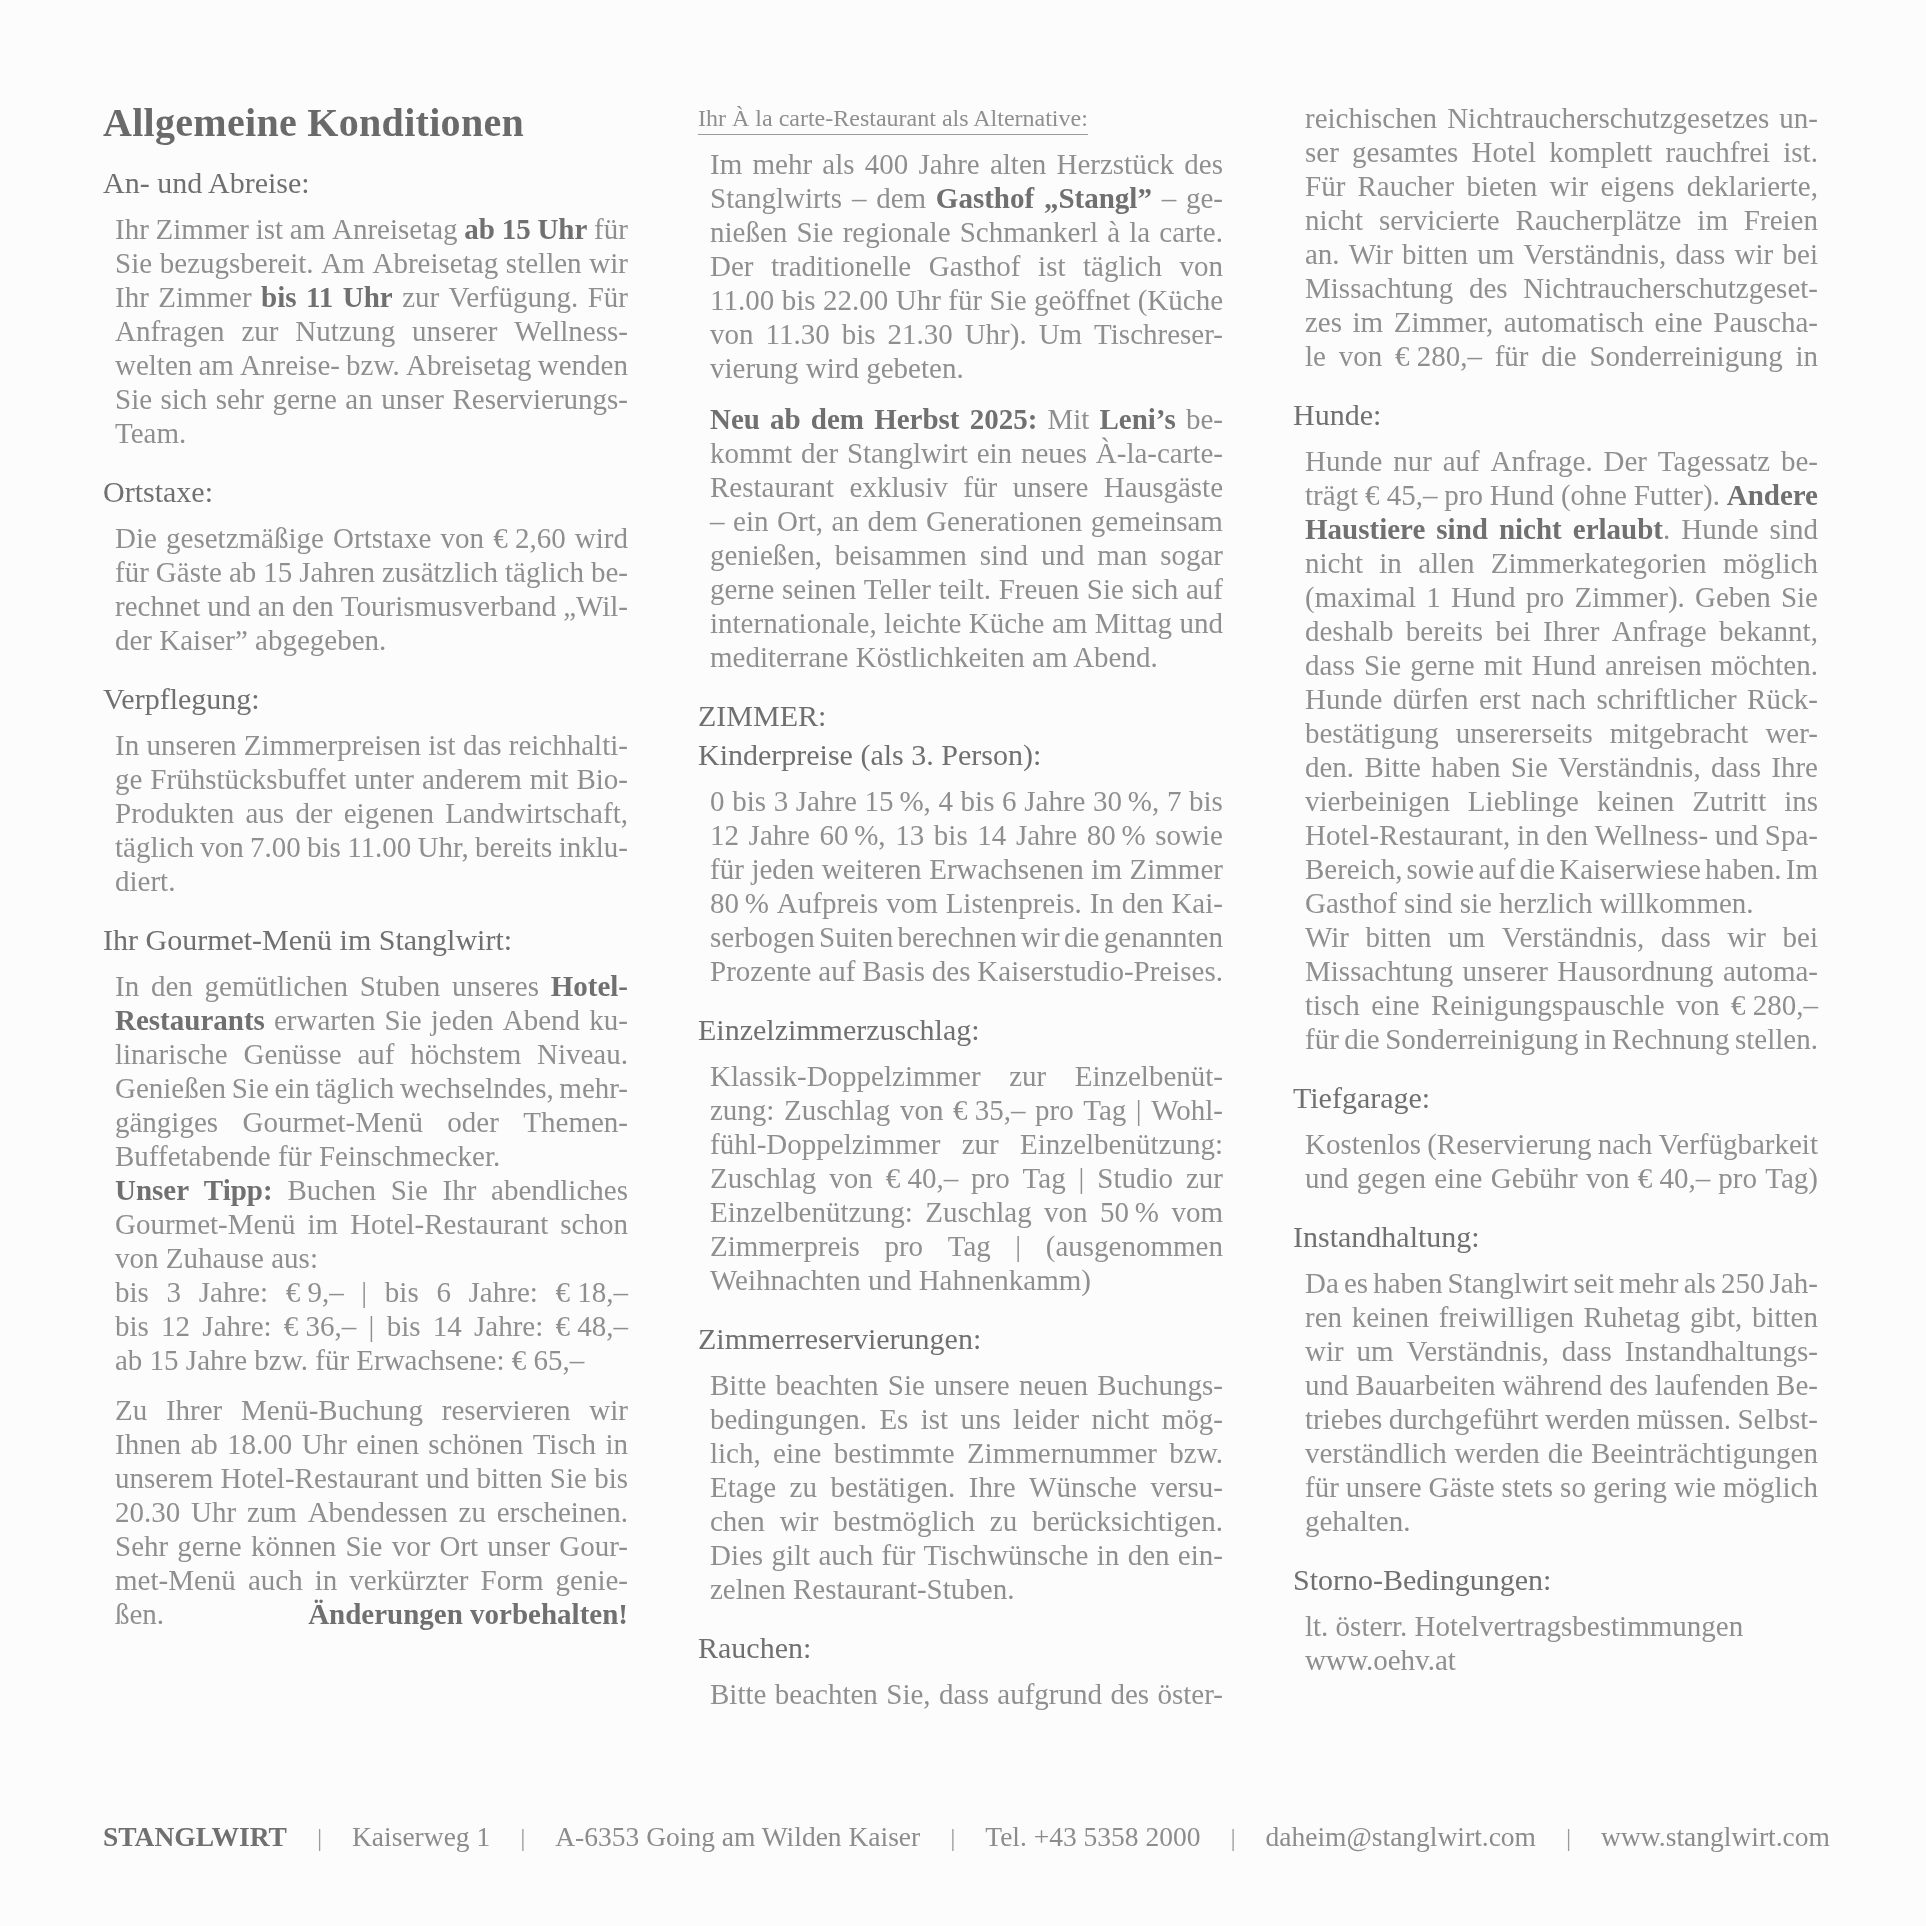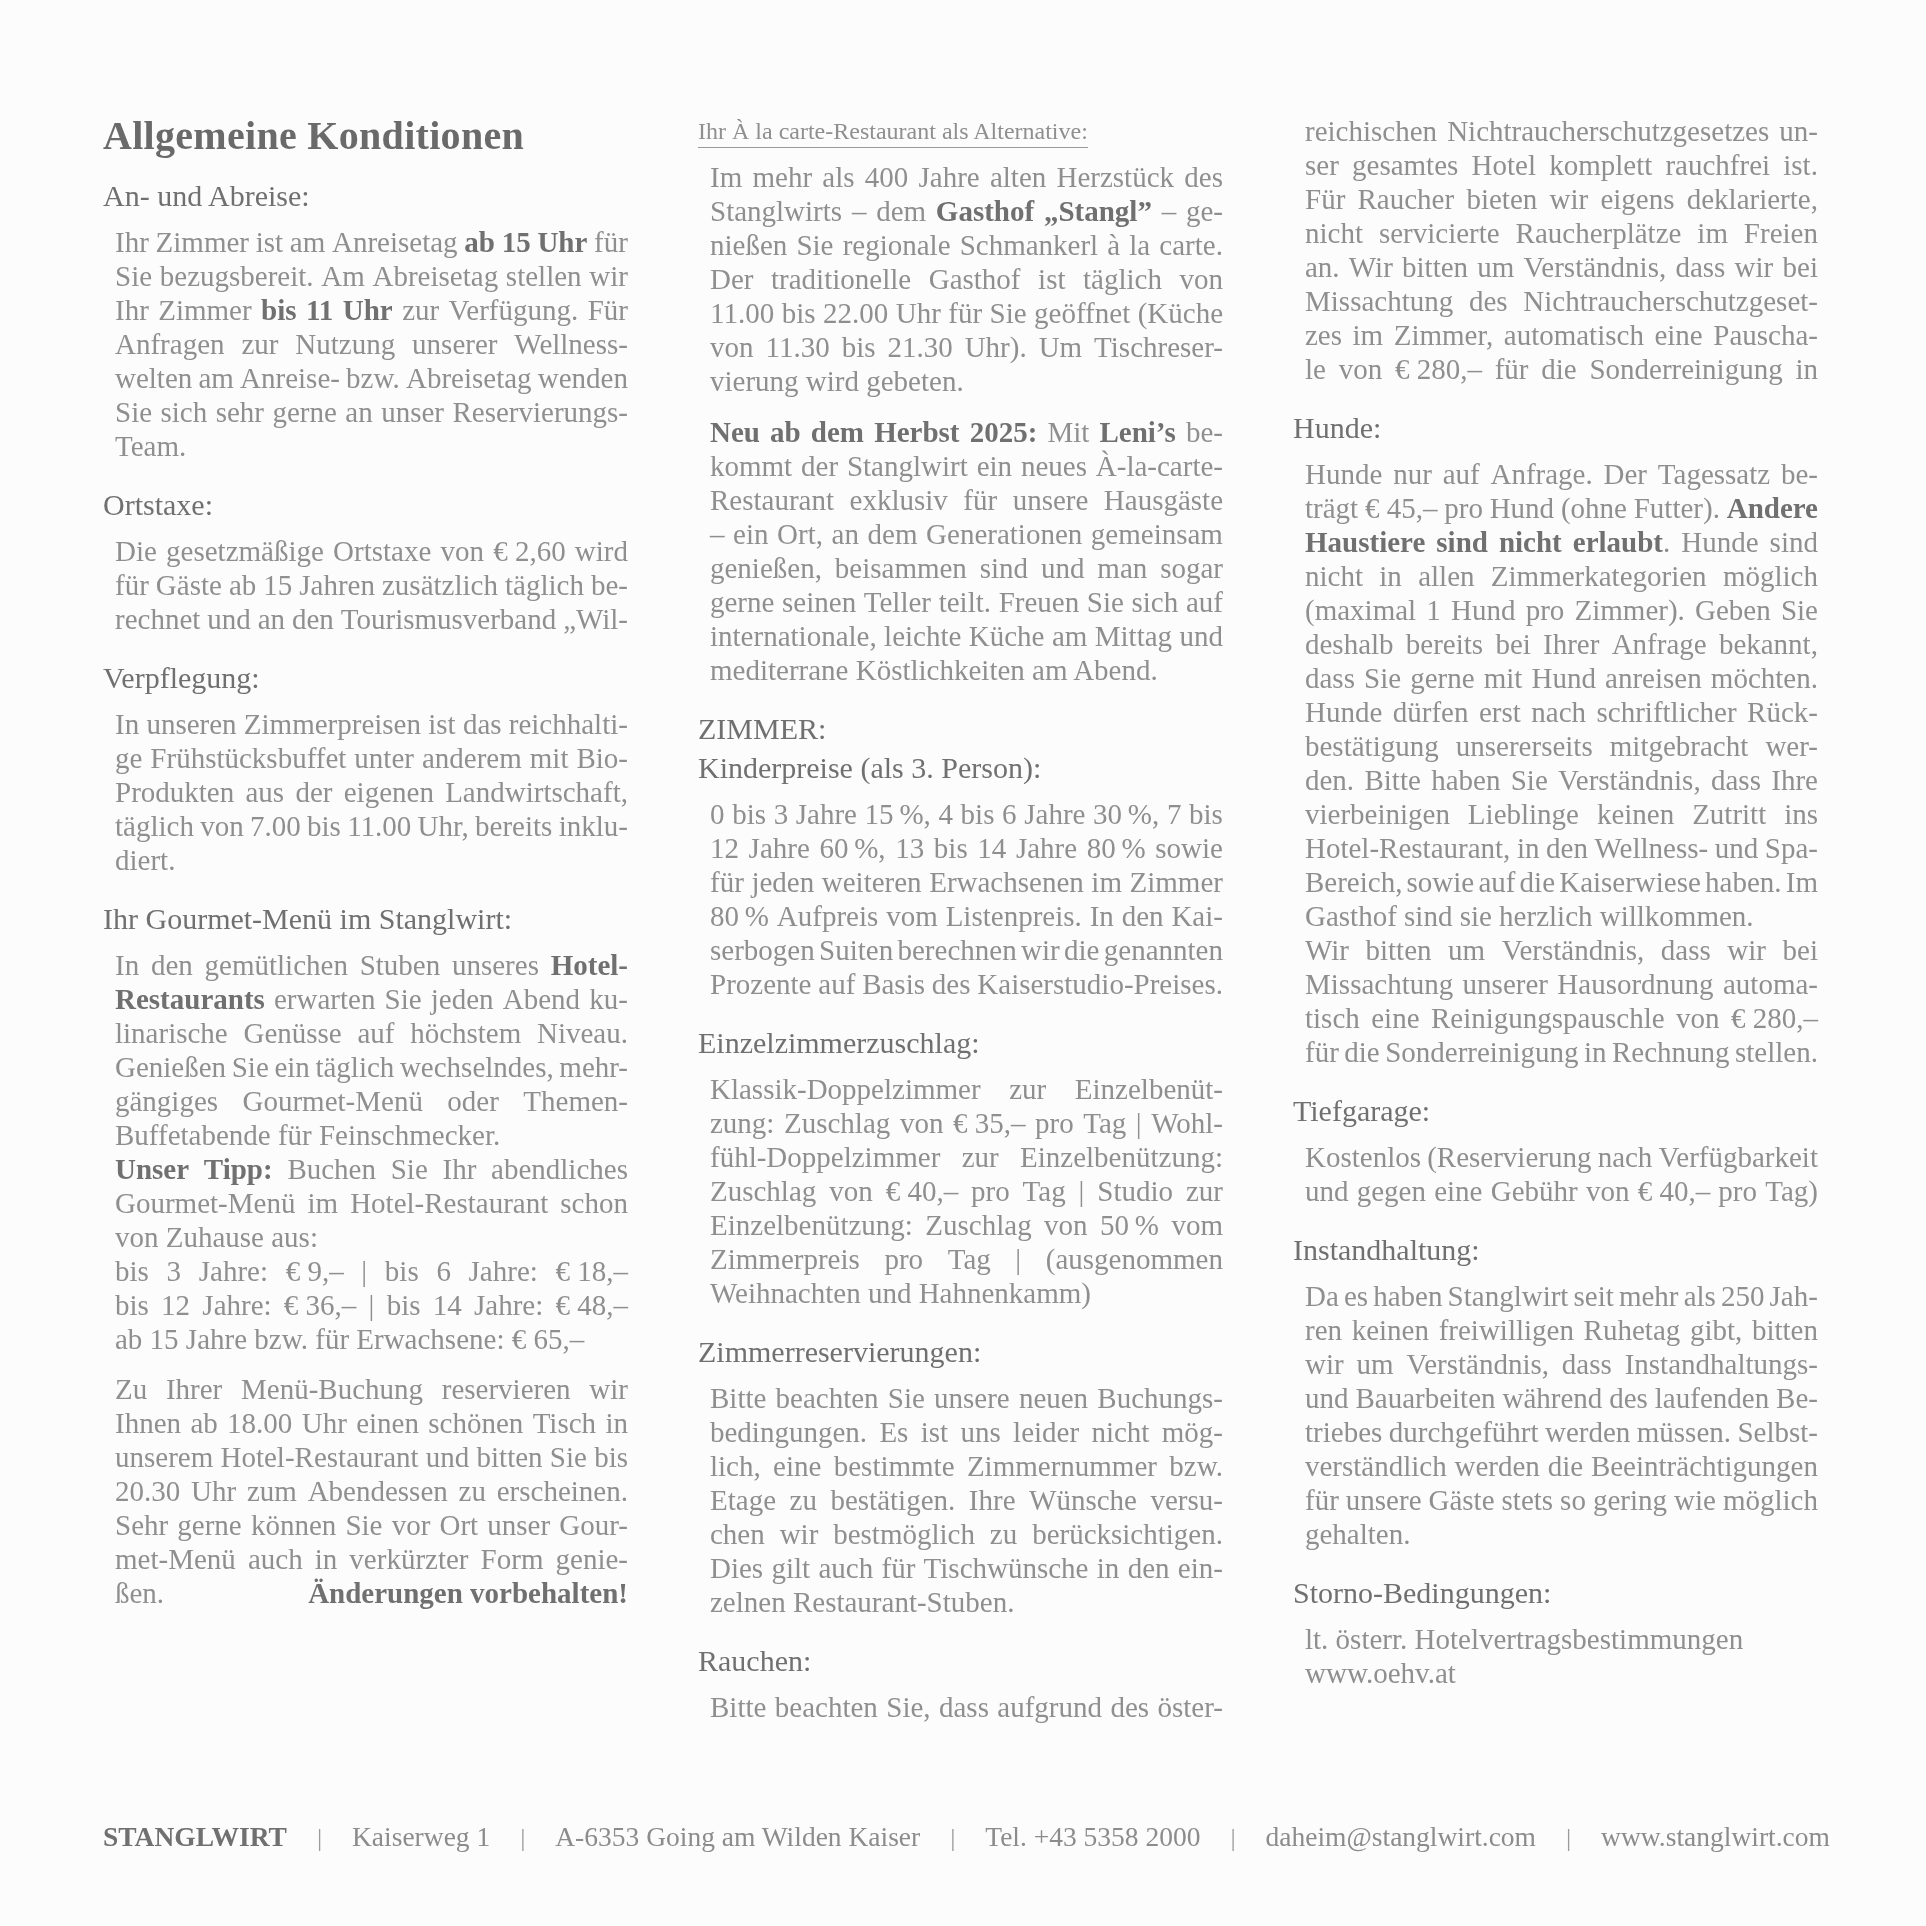--- a/index.html
+++ b/index.html
@@ -3,21 +3,21 @@
 <meta charset="utf-8">
 <style>
   html,body{margin:0;padding:0}
   body{
     width:1926px;height:1926px;
     background:#fcfcfc;
     font-family:"Liberation Serif","DejaVu Serif",serif;
     color:#8f8f8f;
   }
   .page{position:relative;width:1926px;height:1926px;overflow:hidden;background:#fcfcfc}
-  .columns{position:absolute;left:103px;top:114px;right:96px;display:flex;gap:58px}
+  .columns{position:absolute;left:103px;top:101px;right:96px;display:flex;gap:58px}
   .col{width:537px;flex:0 0 537px}
   .title{
     font-size:40px;line-height:44px;font-weight:bold;color:#6a6a6a;
     margin:0 0 20.6px 0;letter-spacing:0.3px;
   }
   .col-blocks{display:block}
   .col-blocks > :first-child{margin-top:0}
   .h{font-size:30px;line-height:34px;font-weight:normal;color:#707070;margin:25px 0 1.4px}
   .h + .h{margin-top:5.5px}
   .h.u{font-weight:normal;color:#8f8f8f;font-size:24px}
@@ -124,20 +124,21 @@
               <span class="w"><span>be-</span></span>
             </div>
             <div class="line j">
               <span class="w"><span>rechnet</span></span>
               <span class="w"><span>und</span></span>
               <span class="w"><span>an</span></span>
               <span class="w"><span>den</span></span>
               <span class="w"><span>Tourismusverband</span></span>
               <span class="w"><span>„Wil-</span></span>
             </div>
+            <div class="line l"><span>der Kaiser” abgegeben.</span></div>
           </div>
           <div class="h b-h"><span class="ht"><span>Verpflegung:</span></span></div>
           <div class="para b-p">
             <div class="line j">
               <span class="w"><span>In</span></span>
               <span class="w"><span>unseren</span></span>
               <span class="w"><span>Zimmerpreisen</span></span>
               <span class="w"><span>ist</span></span>
               <span class="w"><span>das</span></span>
               <span class="w"><span>reichhalti-</span></span>

